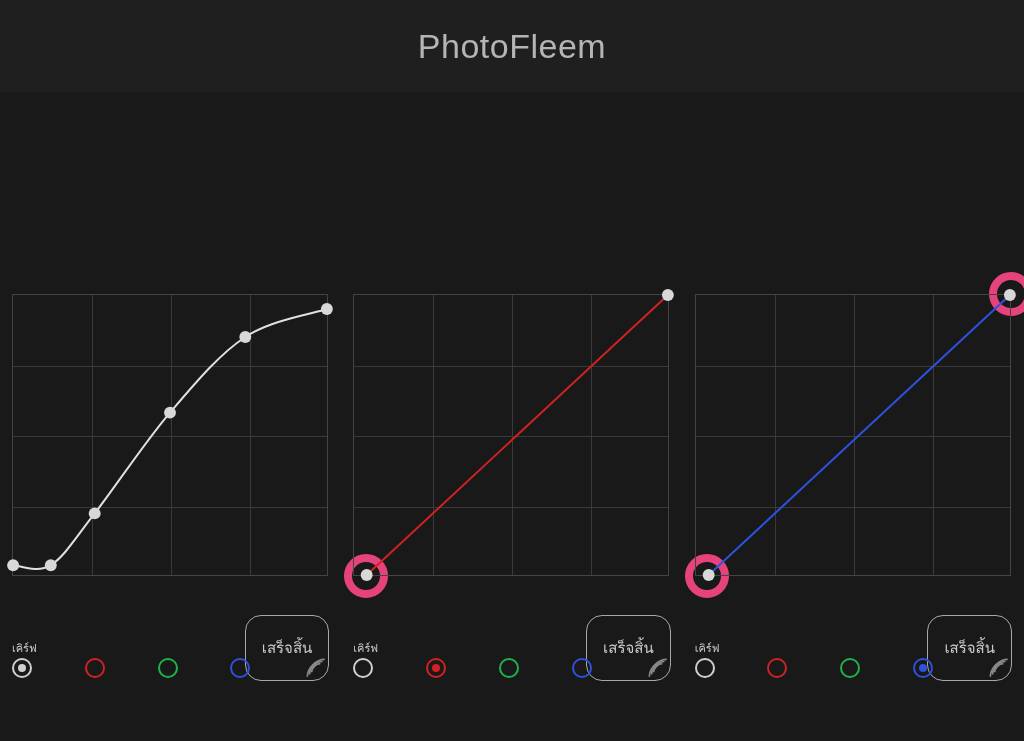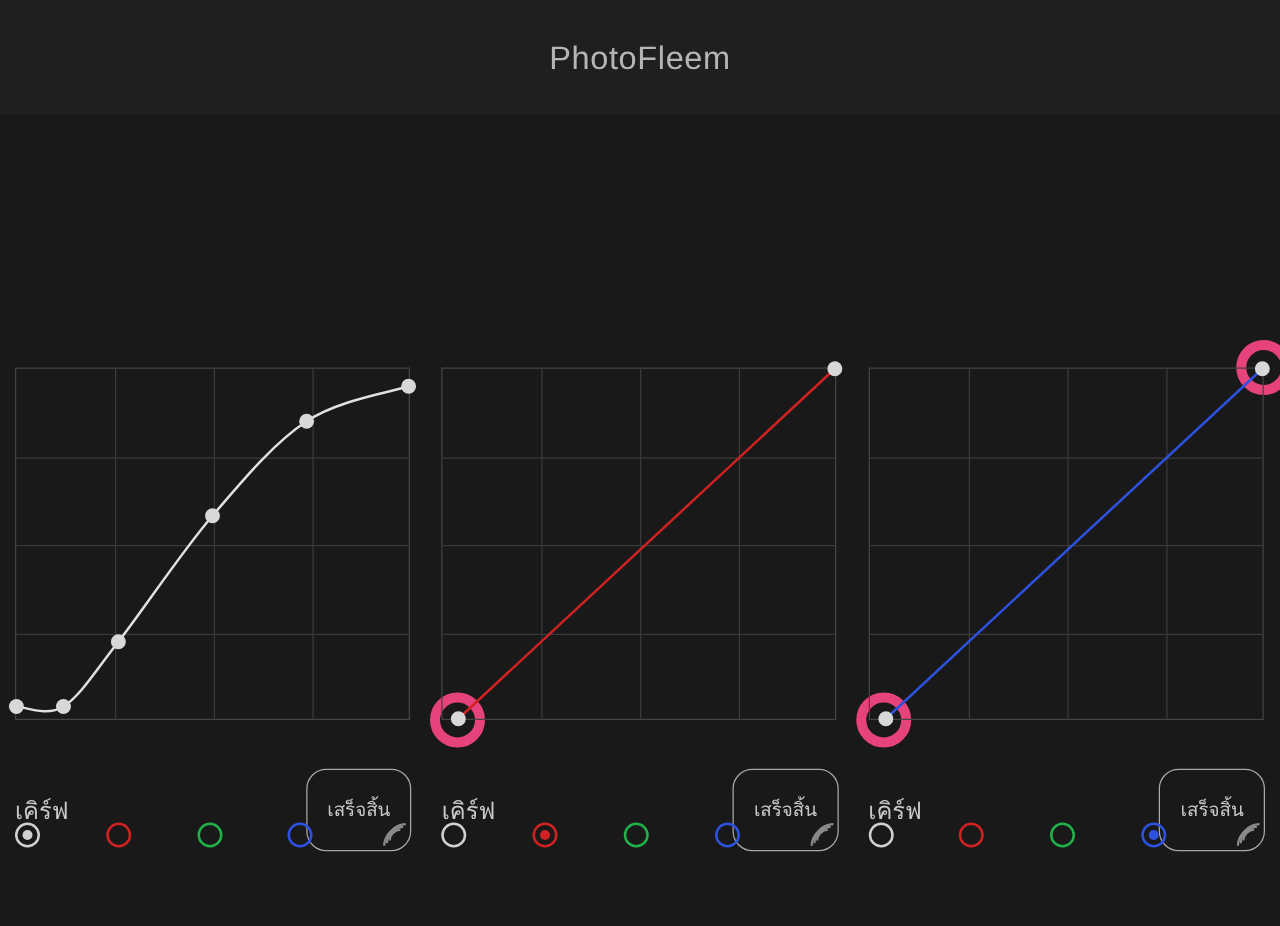--- a/index.html
+++ b/index.html
@@ -14,21 +14,21 @@
 .header {
   width: 100%;
   height: 92px;
   background: #1f1f1f;
   display: flex;
   align-items: center;
   justify-content: center;
 }
 .header-title {
   color: #b5b5b5;
-  font-size: 26px;
+  font-size: 34px;
   font-weight: 300;
   letter-spacing: 0.5px;
 }
 .panels {
   position: absolute;
   top: 92px;
   left: 0;
   width: 1024px;
   height: 649px;
   display: flex;
@@ -66,21 +66,21 @@
   position: absolute;
   top: 18px;
   left: 12px;
   right: 12px;
   display: flex;
   justify-content: space-between;
   align-items: center;
 }
 .label-text {
   color: #c9c9c9;
-  font-size: 19px;
+  font-size: 11px;
 }
 .pill-button {
   border: 1.5px solid #a8a8a8;
   color: #c9c9c9;
   background: transparent;
   border-radius: 16px;
   padding: 20px 16px;
   font-size: 15px;
   cursor: pointer;
 }

